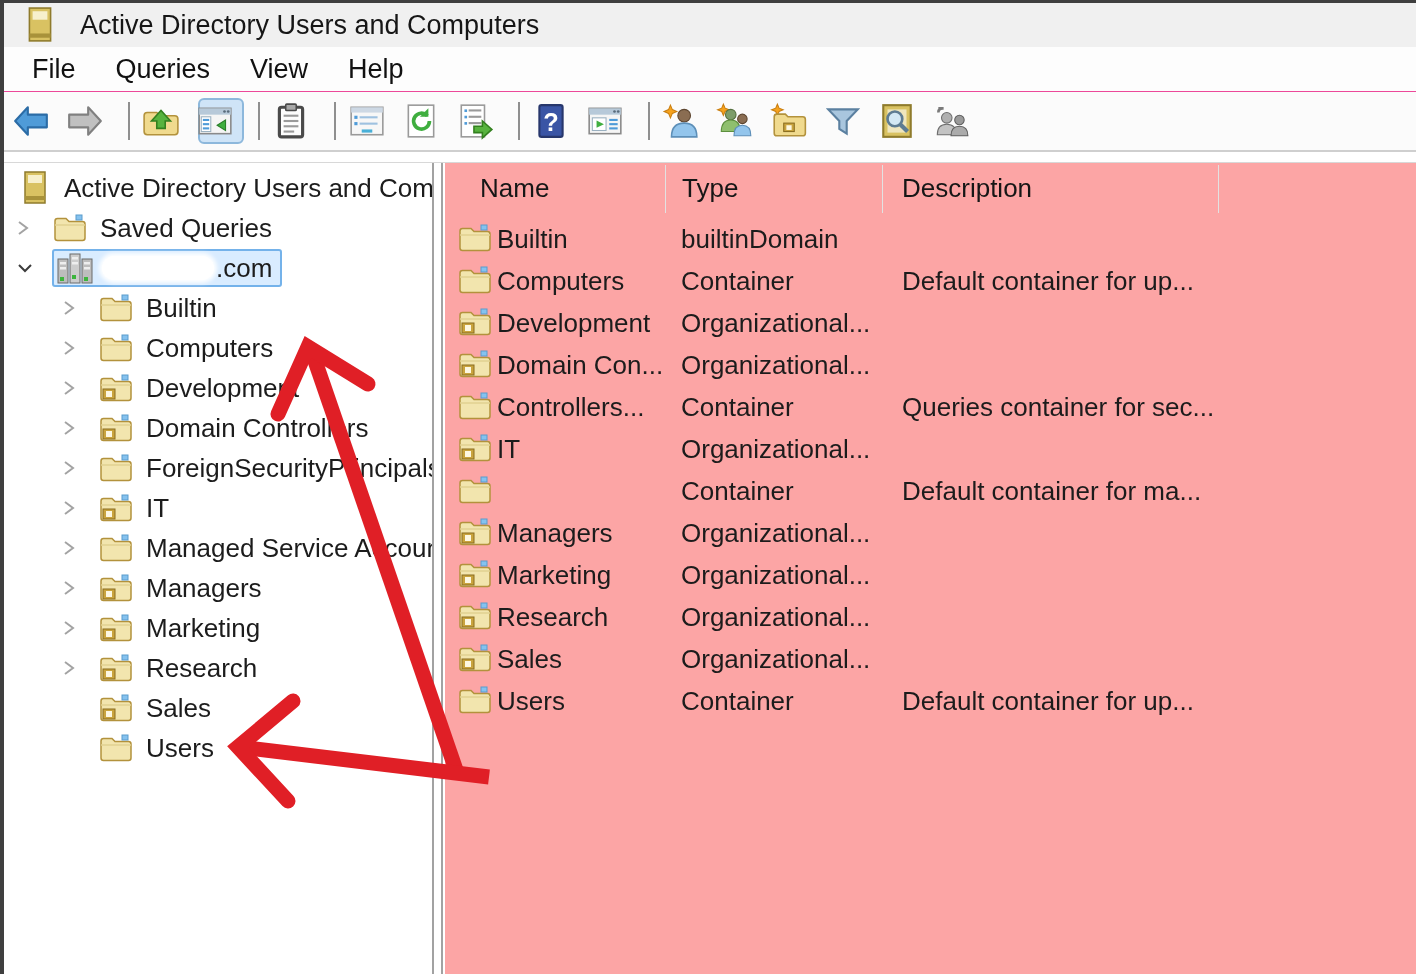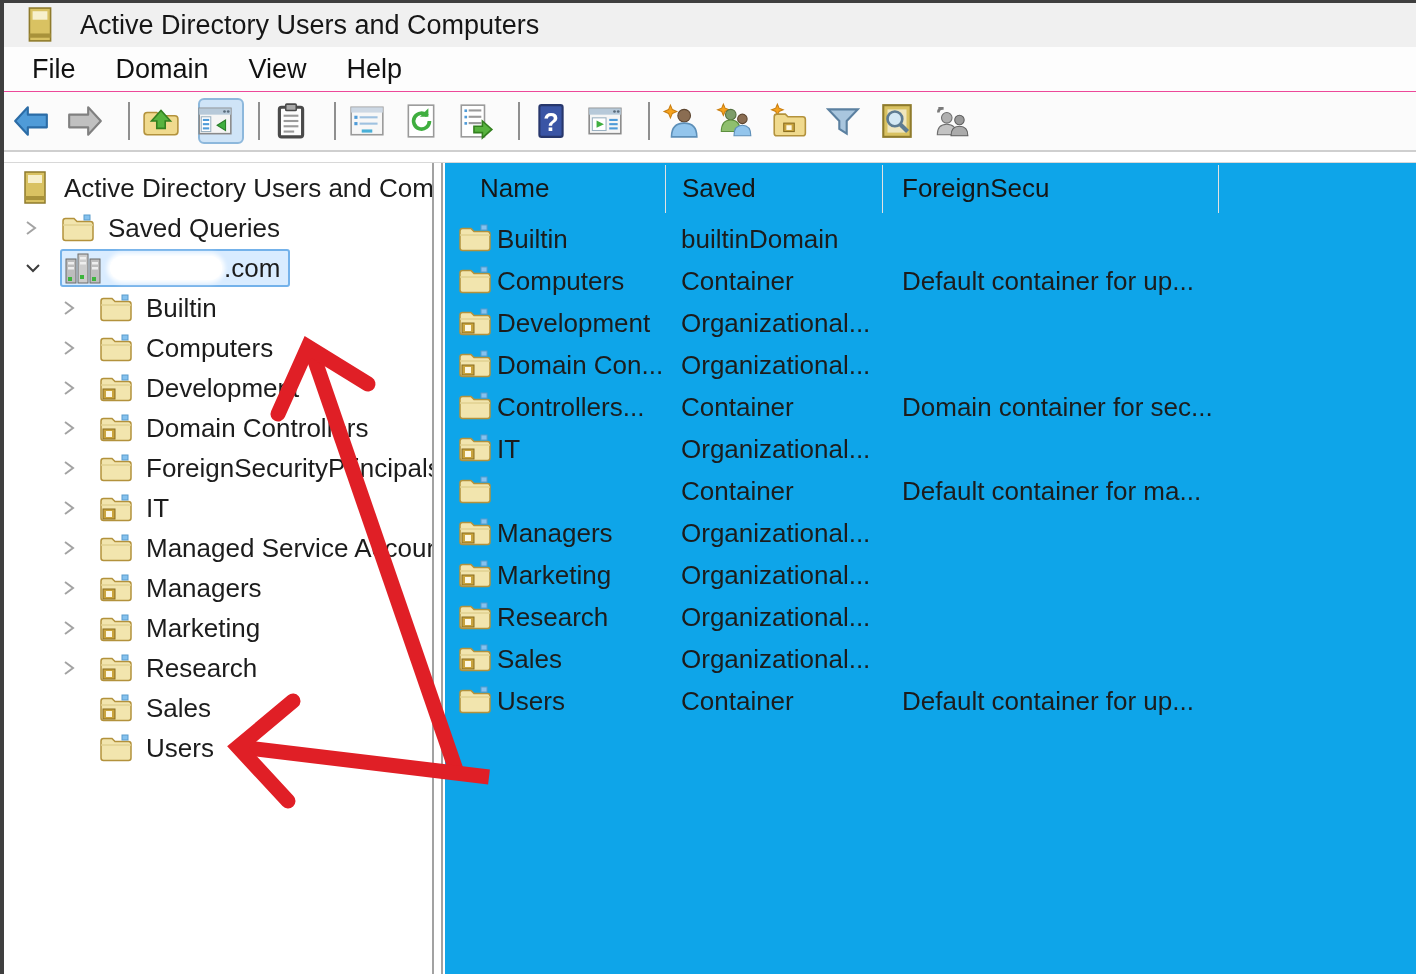--- a/index.html
+++ b/index.html
@@ -28,25 +28,25 @@
   .tbtn svg{width:38px;height:38px;display:block;}
   .tbtn-sel{background:#cfe4f7;border:2px solid #8db8dc;border-radius:6px;}
   .tsep{width:2px;height:38px;background:#8f8f8f;margin:0 6px;flex:0 0 2px;}
 
   .content-line{position:absolute;left:4px;top:162px;right:0;height:1px;background:#d8d8d8;}
 
   .tree-pane{position:absolute;left:4px;top:163px;width:428px;bottom:0;background:#fff;
     overflow:hidden;padding-top:5px;box-sizing:border-box;}
   .splitter{position:absolute;left:432px;top:163px;width:11px;bottom:0;background:#fff;
     border-left:2px solid #a2a2a2;border-right:2px solid #a2a2a2;box-sizing:border-box;}
-  .details-pane{position:absolute;left:445px;top:163px;right:0;bottom:0;background:#0ea5e9;}
+  .details-pane{position:absolute;left:445px;top:163px;right:0;bottom:0;background:#fca5a5;}
 
   .trow{display:flex;align-items:center;height:40px;white-space:nowrap;overflow:hidden;cursor:default;}
   .lvl0{padding-left:14px;}
-  .lvl1{padding-left:20px;}
+  .lvl1{padding-left:12px;}
   .lvl2{padding-left:58px;}
   .chev{width:36px;flex:0 0 36px;display:flex;align-items:center;}
   .ic{flex:0 0 auto;display:inline-flex;margin-right:12px;}
   .ic svg{display:block;}
   .tlabel{font-size:26px;color:#1c1c1c;}
   .selbox{display:inline-flex;align-items:center;background:#d9ecff;border:2px solid #74b2ea;
     border-radius:3px;padding:1px 8px 1px 2px;}
   .selbox .ic{margin-right:8px;}
   .redact{display:inline-block;width:112px;height:24px;background:#ffffff;border-radius:12px;
     margin-right:2px;box-shadow:0 0 4px 3px rgba(255,255,255,.95);}
@@ -82,21 +82,21 @@
         <rect x="7" y="1" width="20" height="31" fill="#d9c262" stroke="#8f7b2c" stroke-width="1.5"></rect>
         <rect x="10" y="4" width="14" height="8" fill="#f7f0cc"></rect>
         <rect x="7" y="25" width="20" height="4" fill="#a8923a"></rect>
       </svg>
   </span>
   <span class="title-text">Active Directory Users and Computers</span>
 </div>
 
 <div class="menubar">
     <div class="menu-item">File</div>
-    <div class="menu-item">Domain</div>
+    <div class="menu-item">Queries</div>
     <div class="menu-item">View</div>
     <div class="menu-item">Help</div>
   </div>
 
 <div class="toolbar">
     <button class="tbtn">
       <span class="ic">
         <svg viewBox="0 0 36 36">
           <path d="M15 5 L3 18 L15 31 V24 H33 V12 H15 Z" fill="#4f9bd8" stroke="#2b6ca6" stroke-width="2" stroke-linejoin="round"></path>
         </svg>
@@ -509,22 +509,22 @@
       </span>
       <span class="tlabel">Users</span>
     </div>
   </div>
 
 <div class="splitter"></div>
 
 <div class="details-pane">
   <div class="gheader">
     <span class="gcol gcol0">Name</span>
-    <span class="gcol gcol1">Saved</span>
-    <span class="gcol gcol2">ForeignSecu</span>
+    <span class="gcol gcol1">Type</span>
+    <span class="gcol gcol2">Description</span>
     <span class="gdiv gdiv0"></span>
     <span class="gdiv gdiv1"></span>
     <span class="gdiv gdiv2"></span>
   </div>
   <div class="grows">
       <div class="grow">
         <span class="ic">
           <svg width="36" height="30" viewBox="0 0 34 30">
             <path d="M2 8 q0-2.5 2.5-2.5 h8.5 l3 3 h13.5 q2.5 0 2.5 2.5 v14 q0 2.5 -2.5 2.5 H4.5 q-2.5 0 -2.5 -2.5 Z" fill="#f2e5ae" stroke="#b3923c" stroke-width="1.5"></path>
             <path d="M2 12 h30" stroke="#e0d090" stroke-width="1.5"></path>
@@ -577,21 +577,21 @@
       <div class="grow">
         <span class="ic">
           <svg width="36" height="30" viewBox="0 0 34 30">
             <path d="M2 8 q0-2.5 2.5-2.5 h8.5 l3 3 h13.5 q2.5 0 2.5 2.5 v14 q0 2.5 -2.5 2.5 H4.5 q-2.5 0 -2.5 -2.5 Z" fill="#f2e5ae" stroke="#b3923c" stroke-width="1.5"></path>
             <path d="M2 12 h30" stroke="#e0d090" stroke-width="1.5"></path>
             <rect x="23" y="2" width="6" height="5" fill="#85c2ef" stroke="#5a9ccc"></rect>
           </svg>
         </span>
         <span class="cell c-name">Controllers...</span>
         <span class="cell c-type">Container</span>
-        <span class="cell c-desc">Domain container for sec...</span>
+        <span class="cell c-desc">Queries container for sec...</span>
       </div>
       <div class="grow">
         <span class="ic">
           <svg width="36" height="30" viewBox="0 0 34 30">
             <path d="M2 8 q0-2.5 2.5-2.5 h8.5 l3 3 h13.5 q2.5 0 2.5 2.5 v14 q0 2.5 -2.5 2.5 H4.5 q-2.5 0 -2.5 -2.5 Z" fill="#f2e5ae" stroke="#b3923c" stroke-width="1.5"></path>
             <path d="M2 12 h30" stroke="#e0d090" stroke-width="1.5"></path>
             <rect x="4" y="16" width="12" height="10" fill="#c9a43f" stroke="#8a6d1f"></rect>
             <rect x="7" y="18" width="6" height="6" fill="#fdf8e2"></rect>
             <rect x="23" y="2" width="6" height="5" fill="#85c2ef" stroke="#5a9ccc"></rect>
           </svg>

